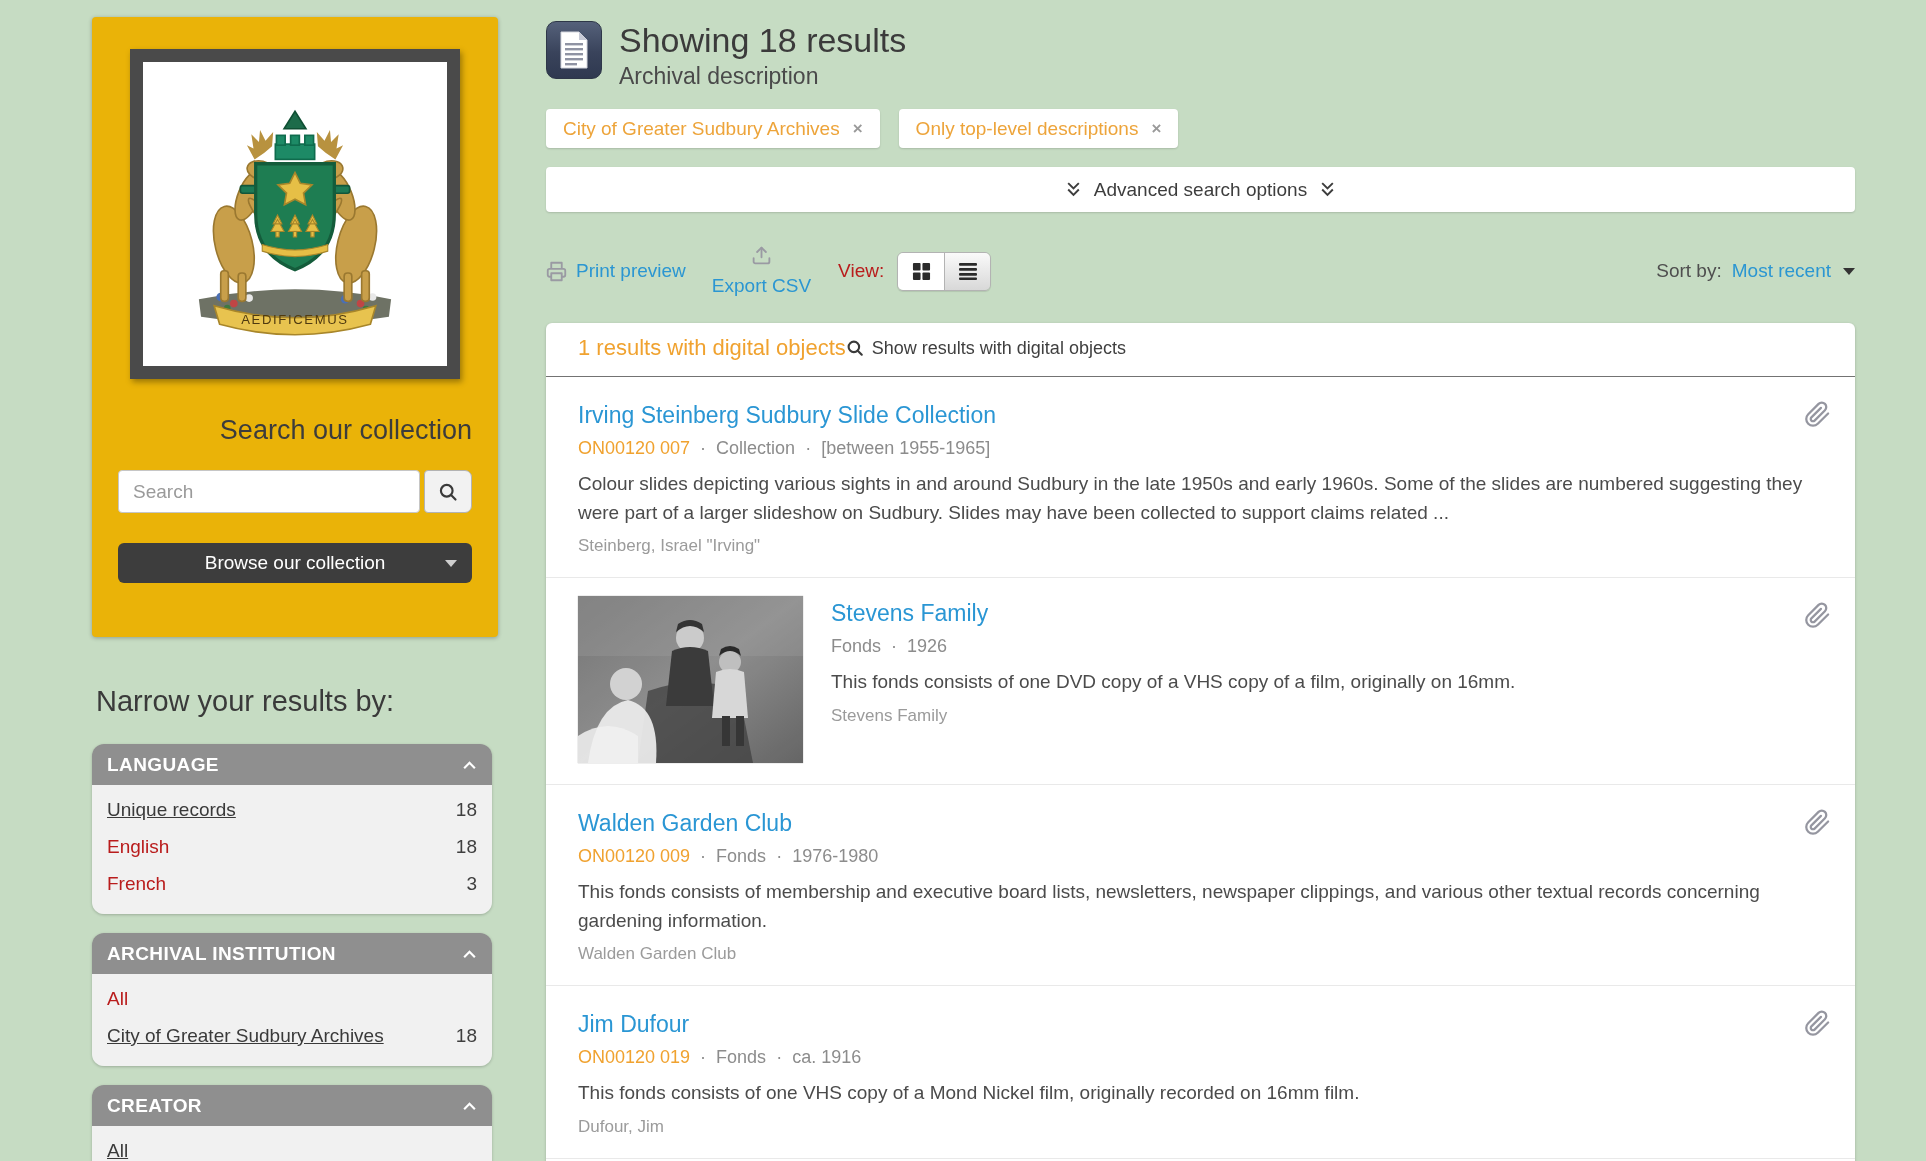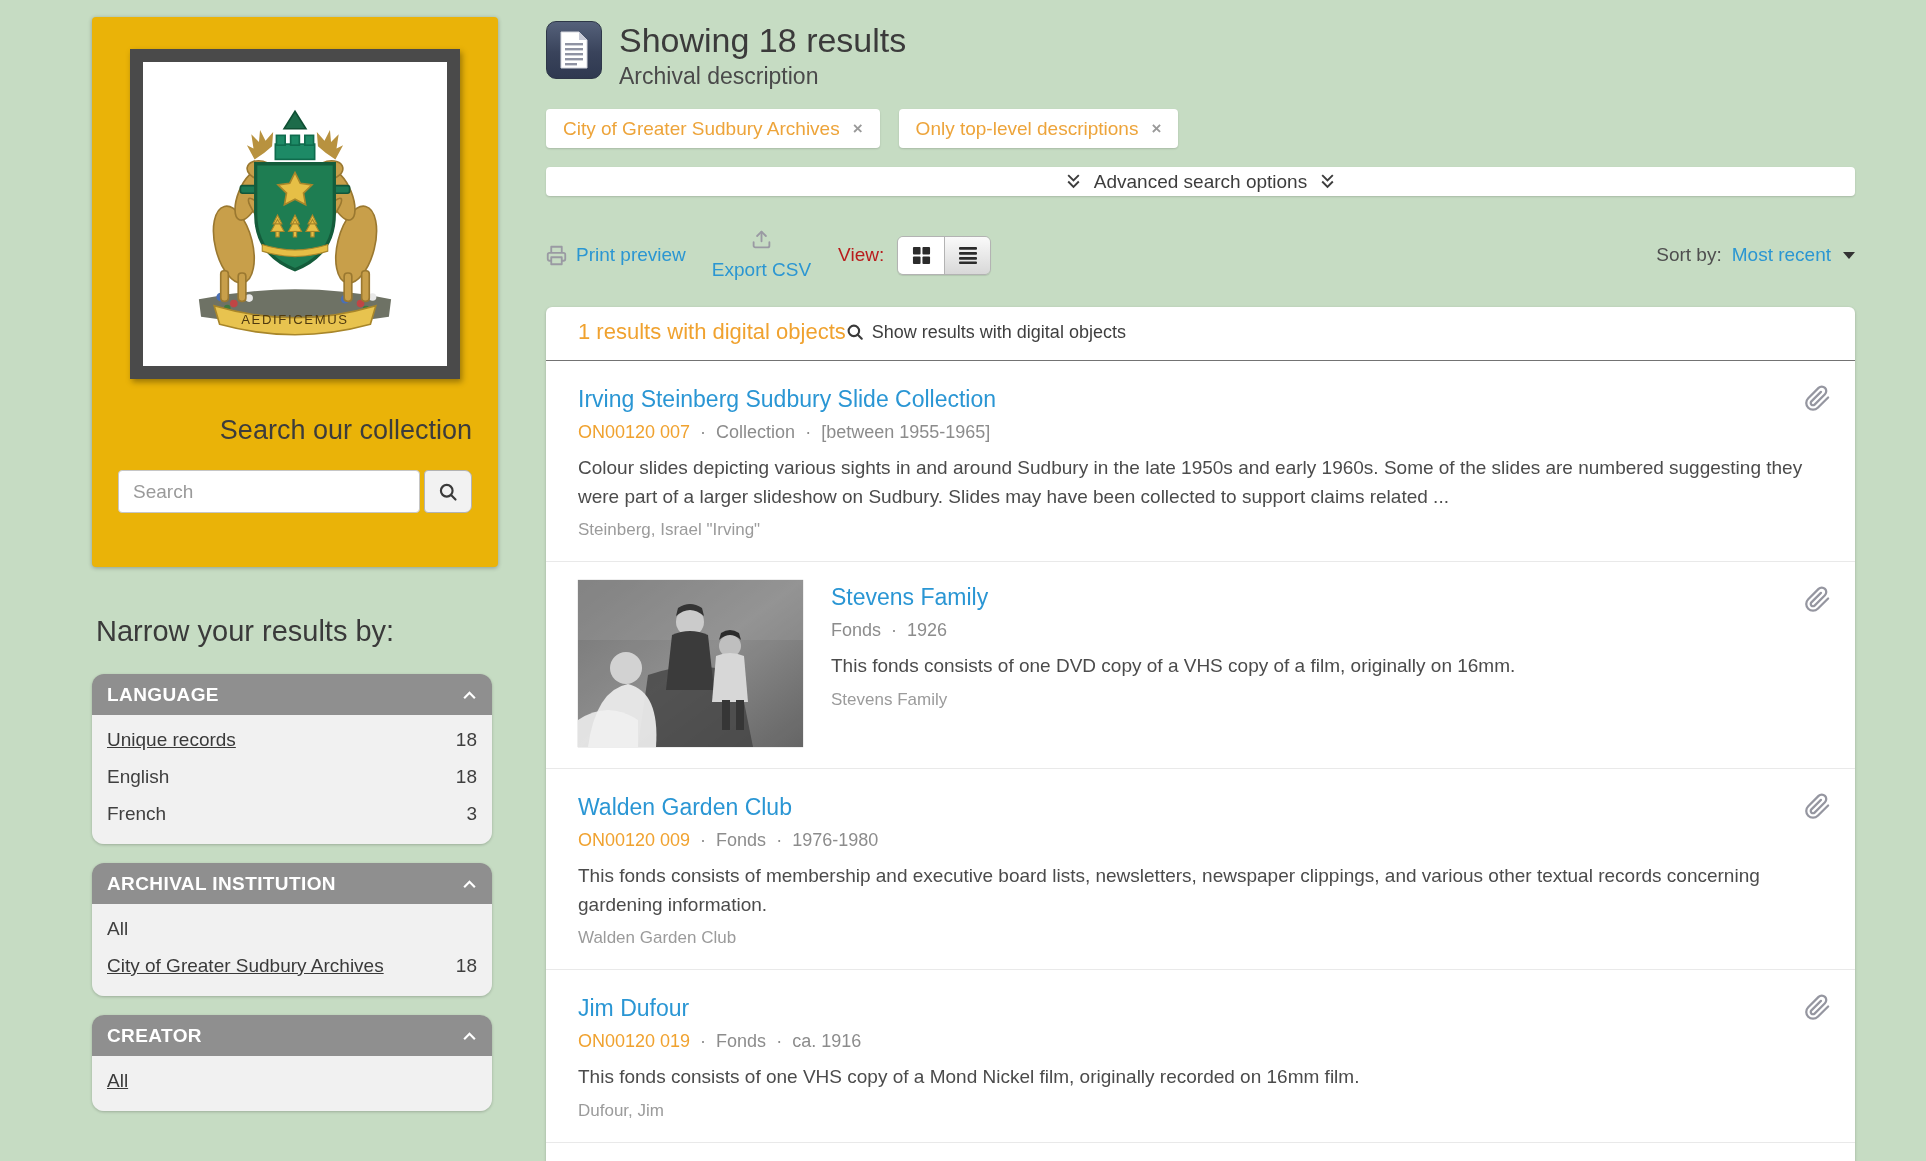--- a/index.html
+++ b/index.html
@@ -23,38 +23,38 @@
   .browse-btn { position:relative; margin-top:30px; width:100%; height:40px; background:#3d3d3d; border:none;
                 border-radius:6px; color:#fff; font-size:19px; font-family:inherit; cursor:pointer; }
   .browse-caret { position:absolute; right:15px; top:17px; width:0; height:0;
                   border-left:6px solid transparent; border-right:6px solid transparent; border-top:7px solid #cfcfcf; }
   .narrow-heading { margin:48px 0 26px 4px; font-size:29px; font-weight:400; color:#3a3a3a; }
   .facet { width:400px; margin-bottom:19px; box-shadow:0 1px 3px rgba(0,0,0,.22); border-radius:12px; overflow:hidden; }
   .facet-header { background:#8f8f8f; color:#fff; padding:10px 15px 9px; font-size:19px; font-weight:bold;
                   letter-spacing:.4px; display:flex; justify-content:space-between; align-items:center; cursor:pointer; }
   .facet-body { background:#f1f1f1; padding:6px 15px 12px; }
   .facet-row { display:flex; justify-content:space-between; align-items:baseline; padding:8px 0 7px; font-size:19px; }
-  .facet-link { color:#404040; text-decoration:none; cursor:pointer; }
+  .facet-link { color:#b91c1c; text-decoration:none; cursor:pointer; }
   .facet-sel { color:#3a3a3a; text-decoration:underline; cursor:pointer; }
   .facet-count { color:#3f3f3f; }
 
   
   .main { width:1309px; flex:none; padding-top:4px; }
   .main-header { display:flex; gap:17px; align-items:flex-start; }
   .doc-icon-box { width:56px; height:58px; flex:none; border-radius:10px; border:1px solid #2e3748;
                   background:linear-gradient(180deg,#55617a 0%,#39435b 55%,#2f3950 100%);
                   display:flex; align-items:center; justify-content:center; }
   .title-block h1 { font-size:34px; font-weight:400; color:#3b3b3b; line-height:1.15; }
   .subtitle { font-size:23px; color:#4a4a4a; margin-top:3px; }
   .tags-row { display:flex; gap:19px; margin-top:19px; }
   .filter-tag { display:inline-flex; align-items:center; gap:13px; height:39px; padding:0 17px; background:#fff;
                 border-radius:4px; box-shadow:0 1px 2px rgba(0,0,0,.15); color:#eda43a; font-size:19px; }
   .tag-close { color:#9a9a9a; font-weight:bold; font-size:17px; cursor:pointer; line-height:1; }
   .tag-close::before { content:"×"; }
-  .advanced-bar { margin-top:19px; height:29px; background:#fff; border-radius:4px; box-shadow:0 1px 2px rgba(0,0,0,.15);
+  .advanced-bar { margin-top:19px; height:45px; background:#fff; border-radius:4px; box-shadow:0 1px 2px rgba(0,0,0,.15);
                   display:flex; align-items:center; justify-content:center; gap:13px; color:#3d3d3d; font-size:19px; cursor:pointer; }
   .toolbar { margin-top:33px; display:flex; align-items:center; font-size:19px; }
   .tool-link { display:inline-flex; align-items:center; gap:9px; color:#2b96d2; text-decoration:none; cursor:pointer; }
   .tool-link + .tool-link { margin-left:26px;flex-direction:column; }
   .view-label { color:#b91c1c; margin:0 13px 0 27px;text-align:center; }
   .view-group { display:flex; border:1px solid #b3b3b3; border-radius:6px; overflow:hidden; box-shadow:0 1px 1px rgba(0,0,0,.1); }
   .view-btn { width:46px; height:37px; display:flex; align-items:center; justify-content:center; cursor:pointer; background:#fff; border:none; }
   .view-btn.shaded { background:linear-gradient(180deg,#fafafa,#d8d8d8); border-left:1px solid #b3b3b3; }
   .sort-area { margin-left:auto; display:flex; align-items:center; }
   .sort-label { color:#4f4f4f; }
@@ -159,20 +159,24 @@
       <div class="search-row">
         <input class="search-input" type="text" placeholder="Search" style="">
         <button class="search-btn">
           <svg width="20" height="20" viewBox="0 0 24 24" fill="none" stroke="#3a3a3a" stroke-width="2.6" stroke-linecap="round">
             <circle cx="10.5" cy="10.5" r="7"></circle>
                 <line x1="21" y1="21" x2="15.7" y2="15.7"></line>
           </svg>
         </button>
       </div>
 
+      <button class="browse-btn">
+        <span>Browse our collection</span>
+        <span class="browse-caret"></span>
+      </button>
     </div>
 
     <h2 class="narrow-heading">Narrow your results by:</h2>
 
     <section class="facet">
       <div class="facet-header">
         <span>LANGUAGE</span>
         <svg width="15" height="10" viewBox="0 0 14 9" fill="none" stroke="#fff" stroke-width="2">
               <polyline points="2,7.5 7,2.5 12,7.5"></polyline>
             </svg>

